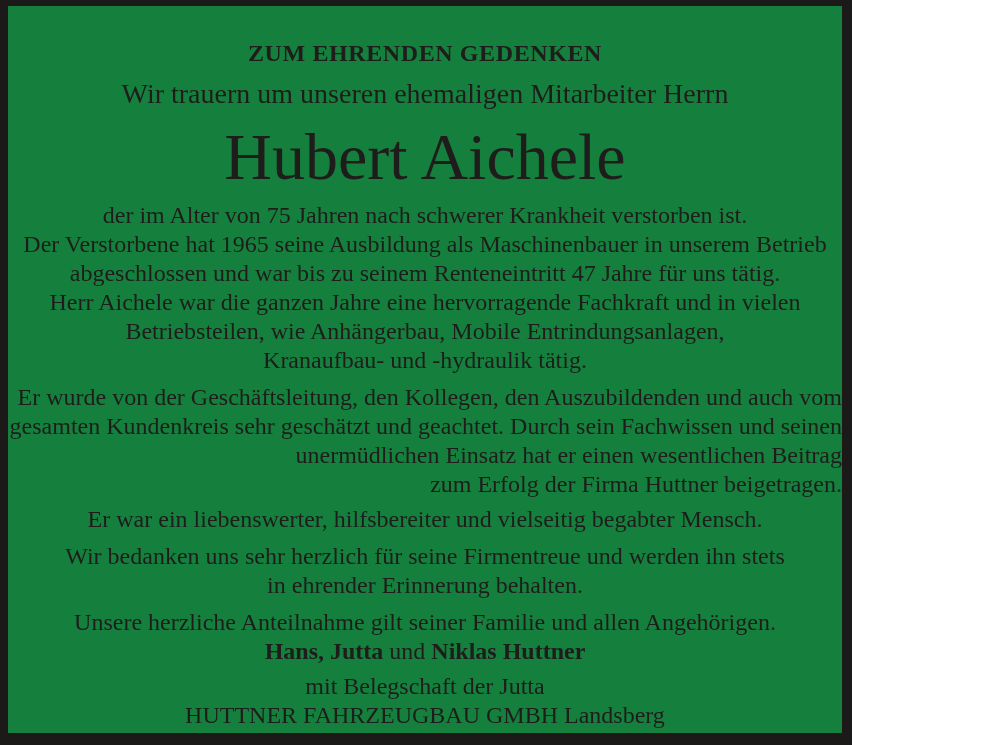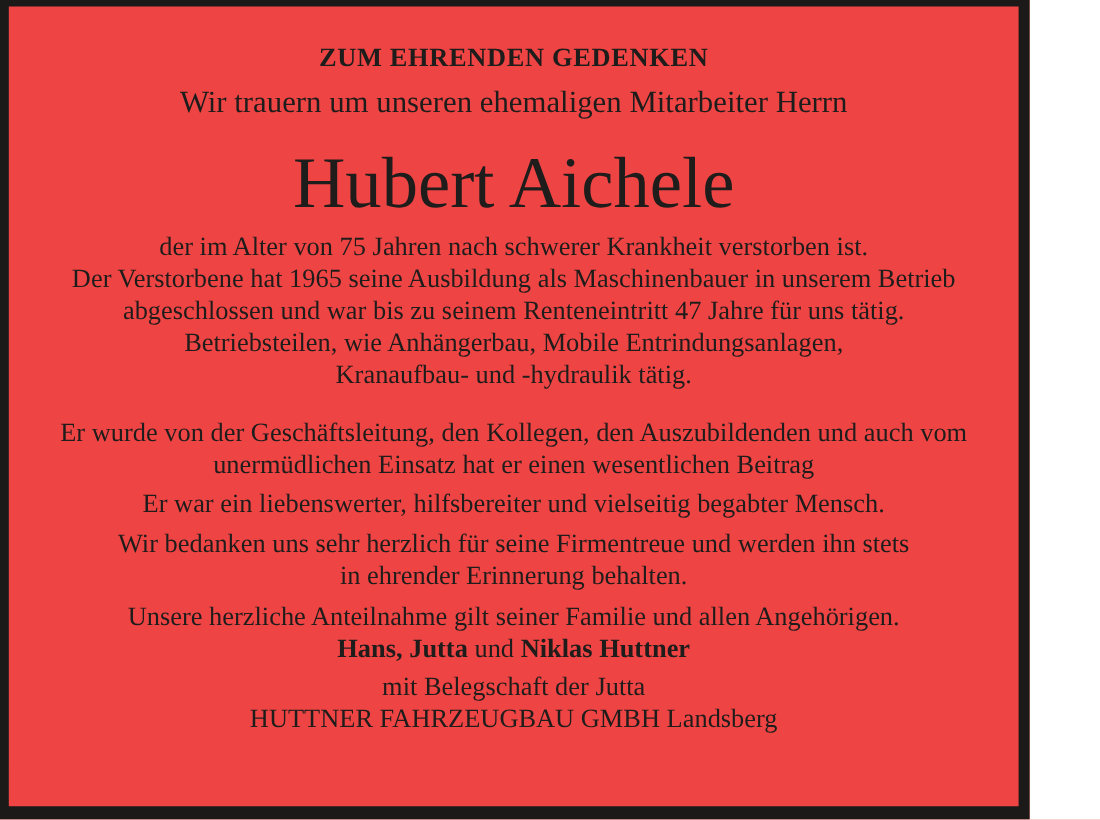--- a/index.html
+++ b/index.html
@@ -1,21 +1,21 @@
 <!DOCTYPE html>
 <html><head>
 <meta charset="utf-8">
 <style>
   html, body { margin: 0; padding: 0; background: #ffffff; }
   .page {
     position: relative;
-    width: 936px;
+    width: 852px;
     height: 745px;
     box-sizing: border-box;
-    background: #ef4444;
+    background: #15803d;
     border-style: solid;
     border-color: #1b1a18;
     border-width: 6px 10px 12px 8px; 
     font-family: "Liberation Serif", "DejaVu Serif", serif;
     color: #1e1d1b;
     text-align: center;
     overflow: hidden;
   }
   .header-line {
     margin-top: 33px;
@@ -23,29 +23,29 @@
     font-weight: bold;
     letter-spacing: 0.6px;
     line-height: 28px;
   }
   .intro-line {
     margin-top: 12px;
     font-size: 28px;
     line-height: 30px;
   }
   .deceased-name {
-    margin-top: 23px;
+    margin-top: 13px;
     font-size: 66px;
     line-height: 70px;
     font-weight: normal;
   }
   .para { font-size: 24px; }
   .para .line { line-height: 29px; white-space: nowrap; }
   .p1 { margin-top: 9px; }
-  .p2 { margin-top: 24px; }
+  .p2 { margin-top: 8px; text-align: right; }
   .p3 { margin-top: 6px; }
   .p4 { margin-top: 8px; }
   .p5 { margin-top: 8px; }
   .p6 { margin-top: 6px; }
   .bold { font-weight: bold; }
 </style>
 </head>
 <body>
 
 <div class="page">
@@ -53,27 +53,30 @@
   <div class="header-line">ZUM EHRENDEN GEDENKEN</div>
 
   <div class="intro-line">Wir trauern um unseren ehemaligen Mitarbeiter Herrn</div>
 
   <div class="deceased-name">Hubert Aichele</div>
 
   <div class="para p1">
     <div class="line">der im Alter von 75 Jahren nach schwerer Krankheit verstorben ist.</div>
     <div class="line">Der Verstorbene hat 1965 seine Ausbildung als Maschinenbauer in unserem Betrieb</div>
     <div class="line">abgeschlossen und war bis zu seinem Renteneintritt 47 Jahre für uns tätig.</div>
+    <div class="line">Herr Aichele war die ganzen Jahre eine hervorragende Fachkraft und in vielen</div>
     <div class="line">Betriebsteilen, wie Anhängerbau, Mobile Entrindungsanlagen,</div>
     <div class="line">Kranaufbau- und -hydraulik tätig.</div>
   </div>
 
   <div class="para p2">
     <div class="line">Er wurde von der Geschäftsleitung, den Kollegen, den Auszubildenden und auch vom</div>
+    <div class="line">gesamten Kundenkreis sehr geschätzt und geachtet. Durch sein Fachwissen und seinen</div>
     <div class="line">unermüdlichen Einsatz hat er einen wesentlichen Beitrag</div>
+    <div class="line">zum Erfolg der Firma Huttner beigetragen.</div>
   </div>
 
   <div class="para p3">
     <div class="line">Er war ein liebenswerter, hilfsbereiter und vielseitig begabter Mensch.</div>
   </div>
 
   <div class="para p4">
     <div class="line">Wir bedanken uns sehr herzlich für seine Firmentreue und werden ihn stets</div>
     <div class="line">in ehrender Erinnerung behalten.</div>
   </div>

